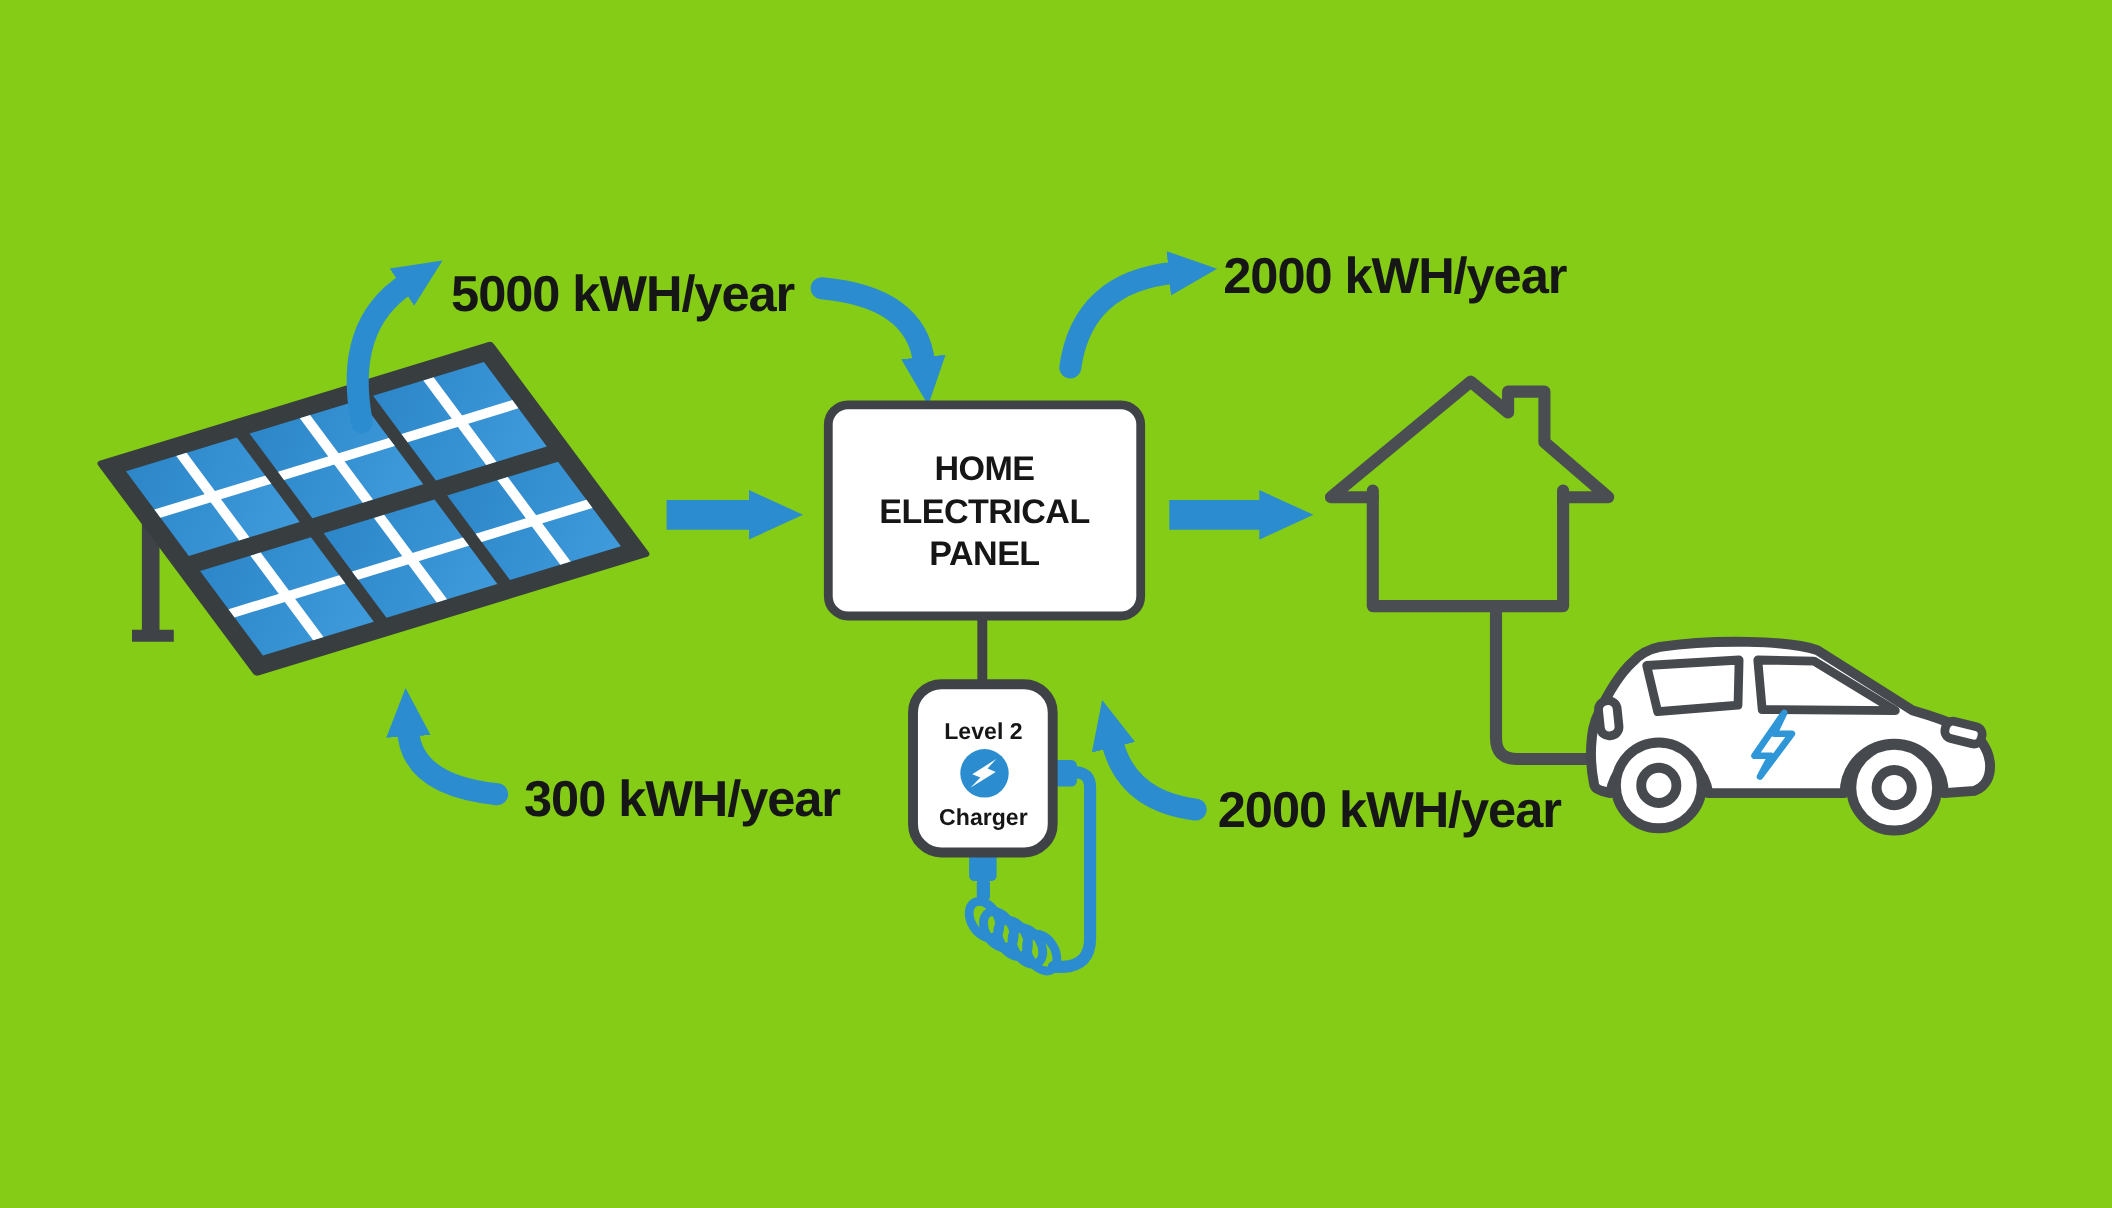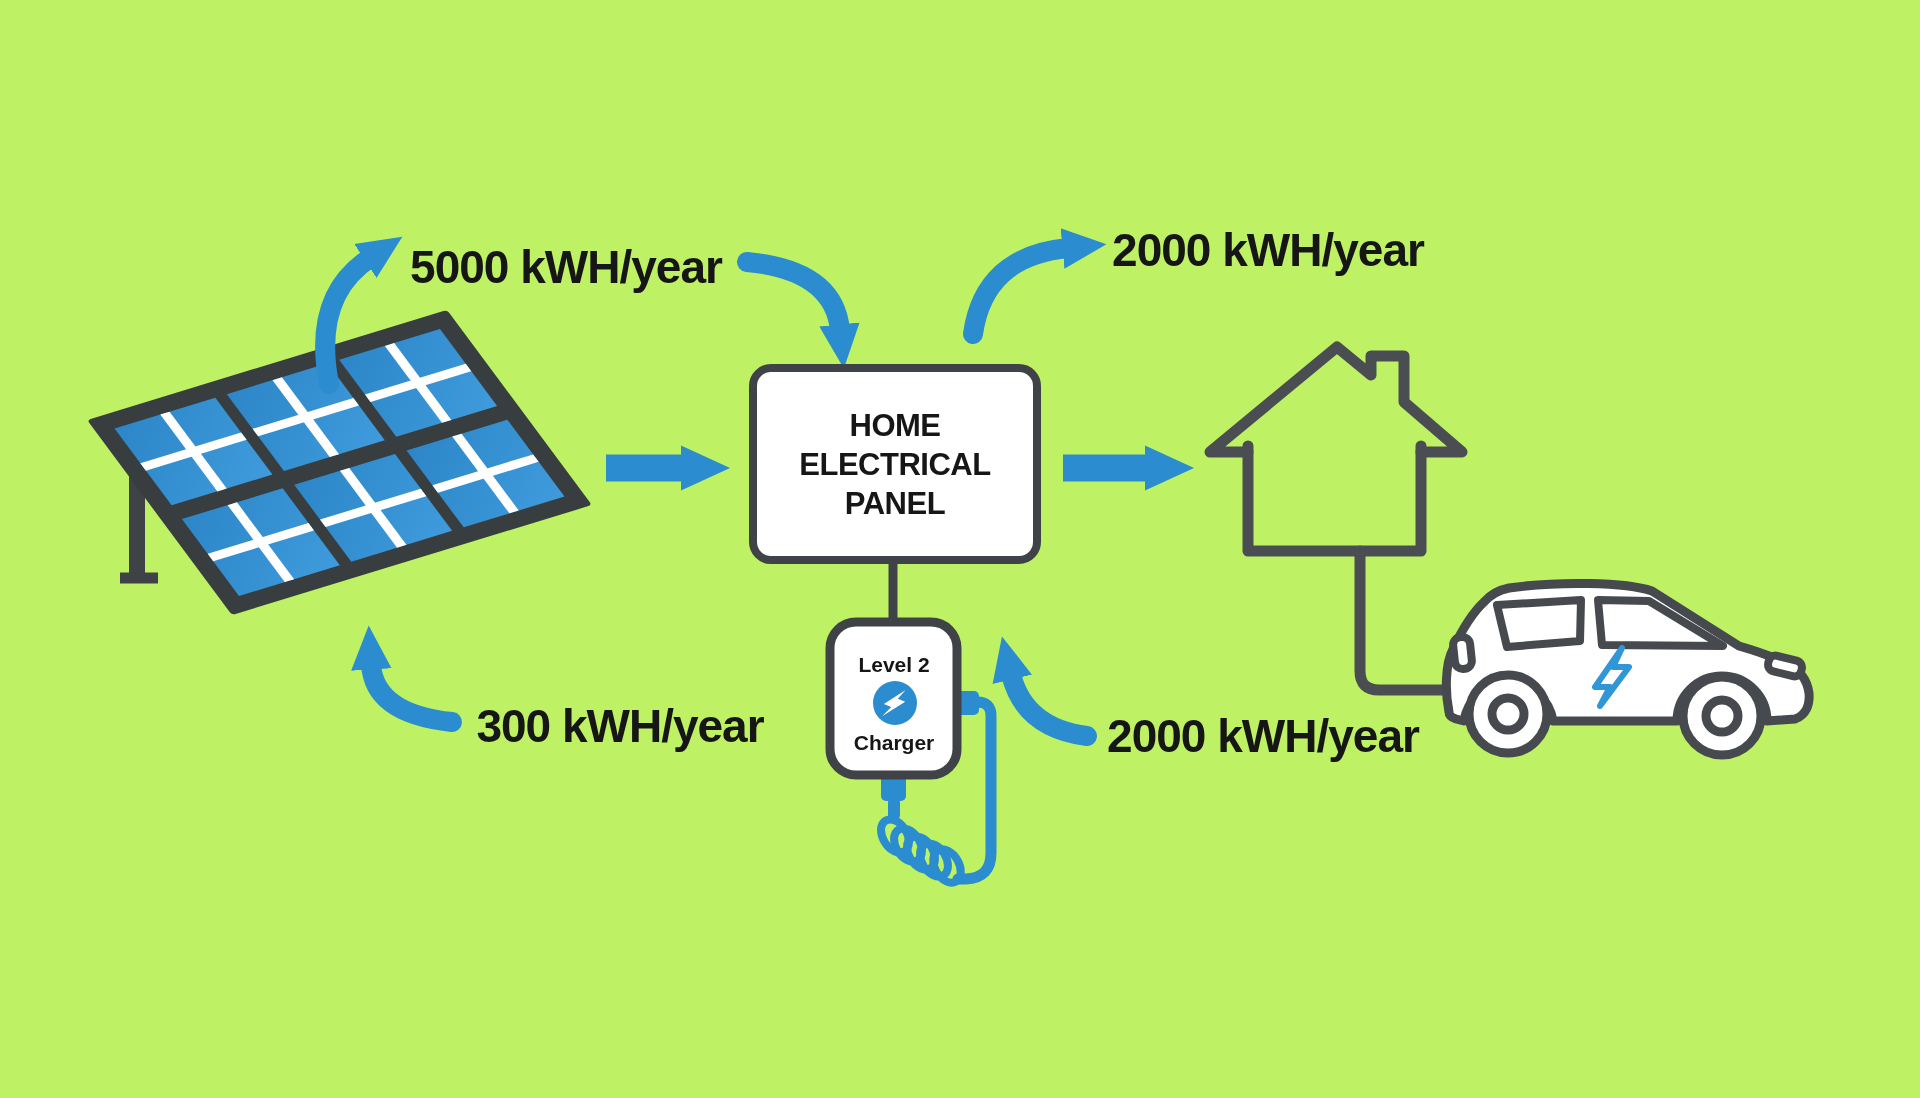--- a/index.html
+++ b/index.html
@@ -1,16 +1,16 @@
 <!DOCTYPE html>
 <html><head>
 <meta charset="utf-8">
 <style>
   html,body{margin:0;padding:0;background:#ffffff;}
-  .stage{width:1920px;height:1098px;position:relative;background:#bef264;overflow:hidden;}
+  .stage{width:1920px;height:1098px;position:relative;background:#84cc16;overflow:hidden;}
   svg{display:block;}
   text{text-anchor:middle;fill:#161616;font-family:"Liberation Sans",sans-serif;font-weight:bold;}
   .flow-label{font-size:46px;letter-spacing:-1px;}
   .box-label{font-size:31px;letter-spacing:-0.5px;}
   .charger-label{font-size:21px;}
 </style>
 </head>
 <body>
 
 <div class="stage">

